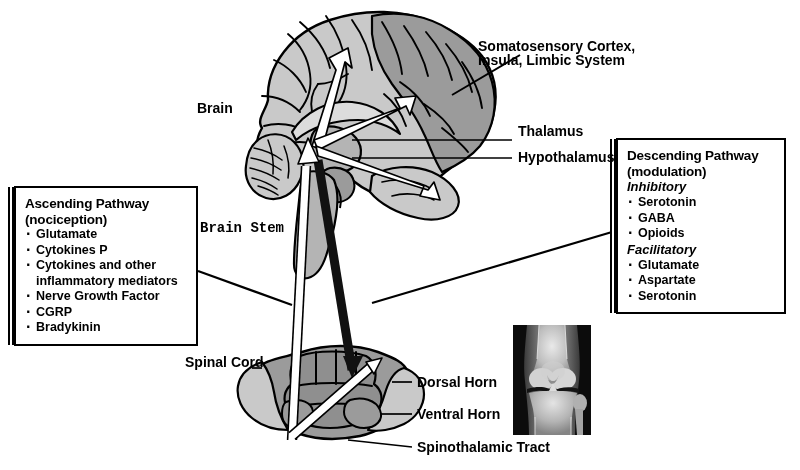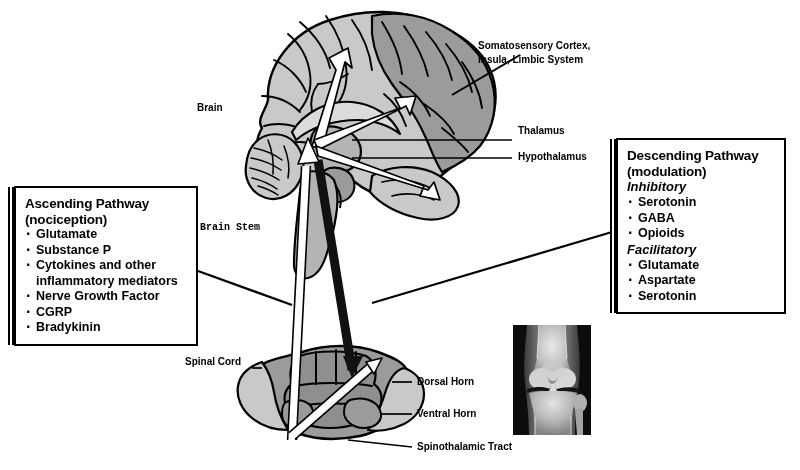--- a/index.html
+++ b/index.html
@@ -54,21 +54,21 @@
   ul.bx-list li:before{
     content:"\00B7";
     position:absolute;left:1px;top:-1px;
     font-size:16px;font-weight:bold;line-height:15.5px;
   }
 
   
   .lbl{
     position:absolute;
     font-weight:bold;
-    font-size:10px;
+    font-size:14px;
     line-height:14px;
     color:#000;
     white-space:pre-line;
     z-index:7;
   }
 
   
   #xray{
     position:absolute;
     left:513px;top:325px;
@@ -334,21 +334,21 @@
         <path d="M58,92 L58,110"></path>
       </g>
     </svg>
   </div>
 
   <div class="infobox left">
     <div class="bx-title">Ascending Pathway</div>
     <div class="bx-title">(nociception)</div>
     <ul class="bx-list">
       <li>Glutamate</li>
-      <li>Substance P</li>
+      <li>Cytokines P</li>
       <li>Cytokines and other
 inflammatory mediators</li>
       <li>Nerve Growth Factor</li>
       <li>CGRP</li>
       <li>Bradykinin</li>
     </ul>
   </div>
 
   <div class="infobox right">
     <div class="bx-title">Descending Pathway</div>

